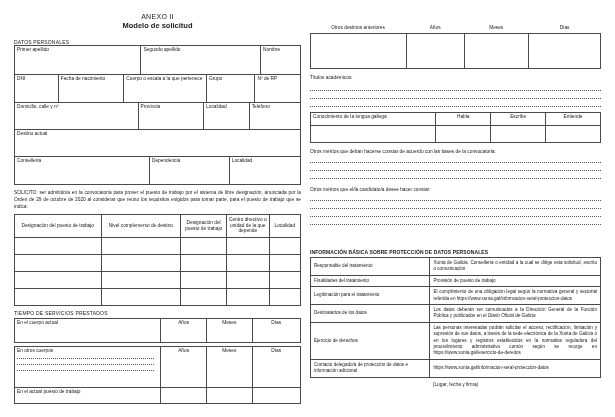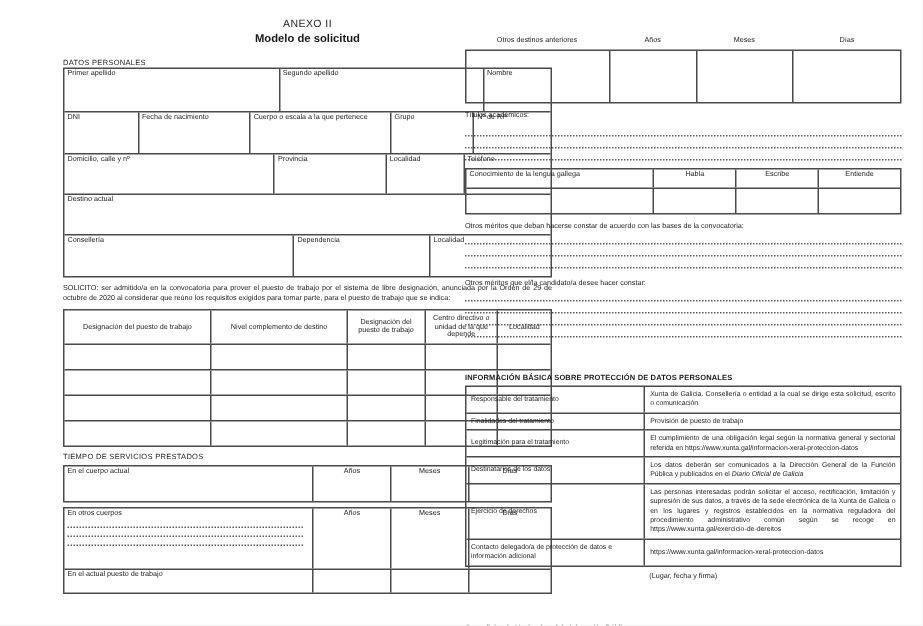--- a/index.html
+++ b/index.html
@@ -1,19 +1,19 @@
 <!DOCTYPE html>
 <html><head>
 <meta charset="utf-8">
 <style>
   * { margin:0; padding:0; box-sizing:border-box; }
   html,body { background:#e8e8e8; }
   .page { position:relative; width:615px; height:417px; background:#ffffff;
           font-family:"Liberation Sans", sans-serif; color:#1a1a1a; overflow:hidden; }
-  .col-left  { position:absolute; left:14px;  top:0; width:326px;margin-left:28px; }
+  .col-left  { position:absolute; left:14px;  top:0; width:287px; }
   .col-right { position:absolute; left:310px; top:0; width:291px; }
 
   .title { text-align:center; margin-top:13px; }
   .title .t1 { font-size:7px; line-height:8px; letter-spacing:.3px; }
   .title .t2 { font-size:7.5px; line-height:9px; font-weight:bold; }
 
   .sec-label { font-size:5px; line-height:6px; margin-top:9px; letter-spacing:.2px; }
 
   .box { border:1px solid #4a4a4a; width:100%; }
   .frow { display:flex; border-top:1px solid #4a4a4a; }

